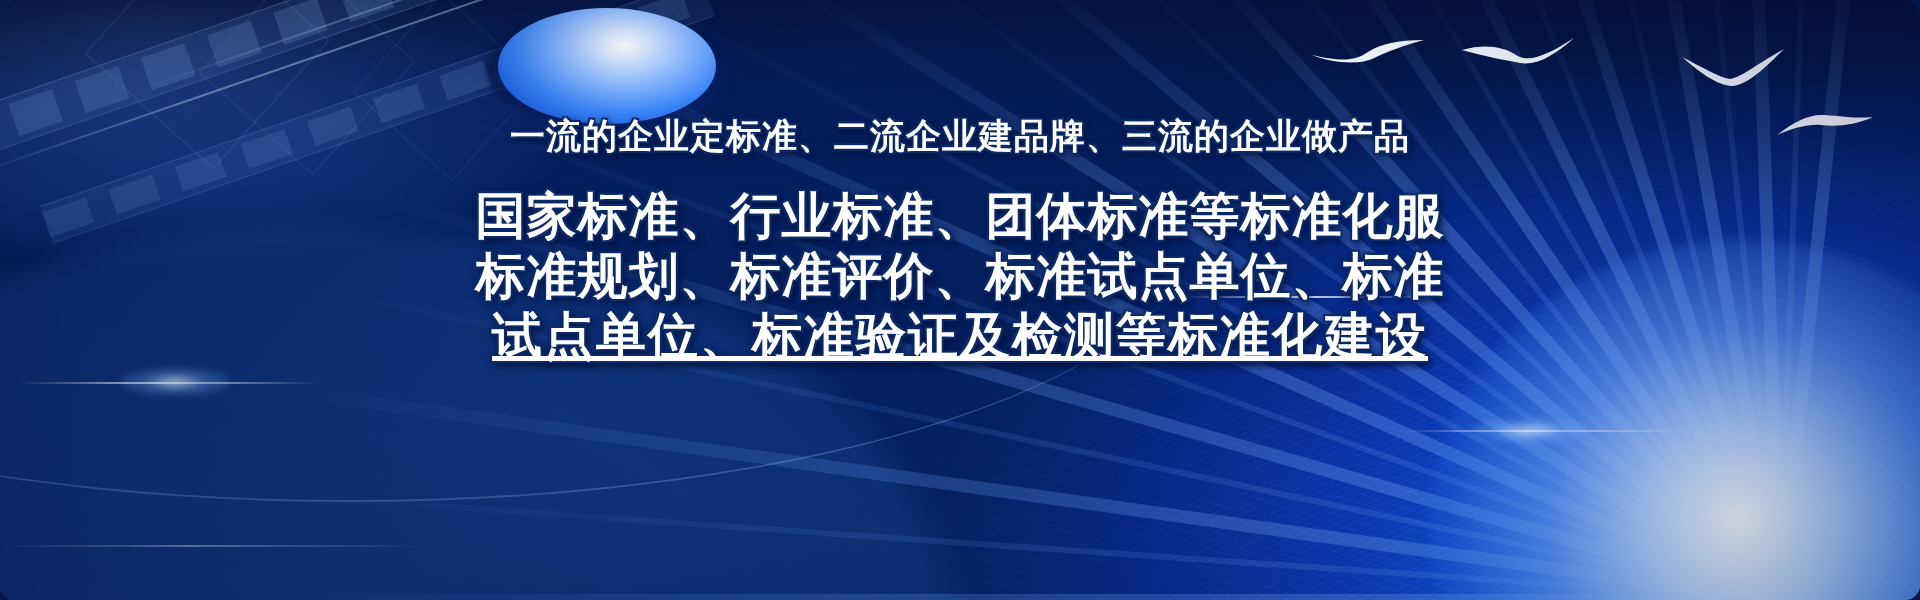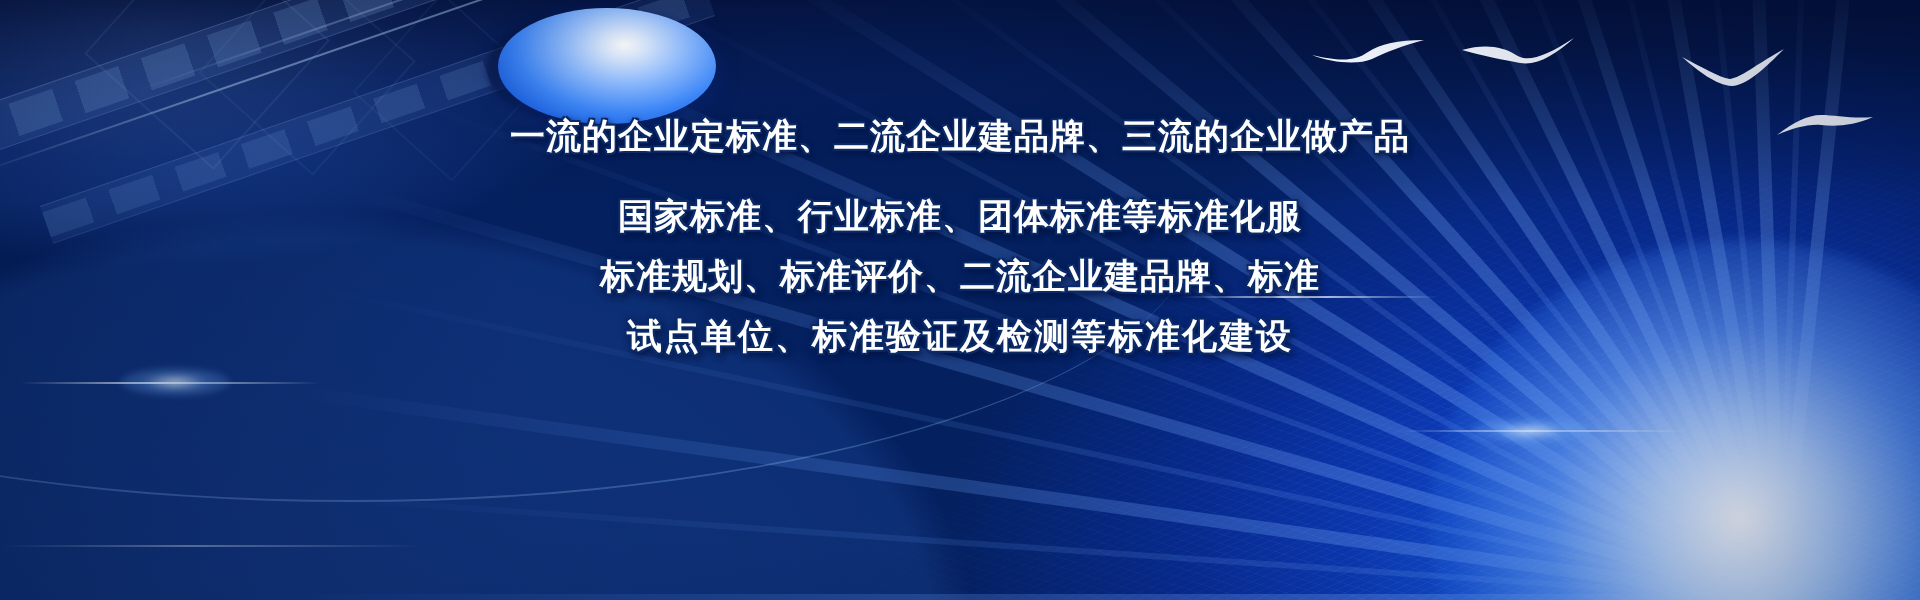--- a/index.html
+++ b/index.html
@@ -5,20 +5,21 @@
 <style>
   html,body{margin:0;padding:0;background:#05184a;}
   body{font-family:"Liberation Sans","DejaVu Sans",sans-serif;}
 
   #banner{
     position:relative;
     width:1920px;
     height:600px;
     overflow:hidden;
     background:#0f172a;
+    border-radius:15px;
   }
 
   
   .bg-base{
     position:absolute;inset:0;
     background:
       radial-gradient(ellipse 820px 560px at 1760px 600px,
           #6ea8ff 0%, #2f79f5 14%, #1355dd 30%, #0b39b4 50%, #072a8f 70%, #04205f 100%),
       linear-gradient(160deg,#0a37a8 0%,#0b3bb5 18%,#0a2f94 46%,#061e63 78%,#04143f 100%);
   }
@@ -177,32 +178,32 @@
     white-space:nowrap;
     text-shadow:
       -1.6px -1.6px 0 #0c2a66, 1.6px -1.6px 0 #0c2a66,
       -1.6px  1.6px 0 #0c2a66, 1.6px  1.6px 0 #0c2a66,
        0 0 6px rgba(8,30,90,.9), 2px 3px 5px rgba(3,12,44,.85);
   }
   .body{
     margin-top:26px;
     width:1030px;
     text-align:center;
-    font-size:35px;
+    font-size:50px;
     line-height:60px;
     font-weight:bold;
     letter-spacing:1px;
     color:#ffffff;
     text-shadow:
       -2px -2px 0 #0b2a68, 2px -2px 0 #0b2a68,
       -2px  2px 0 #0b2a68, 2px  2px 0 #0b2a68,
        0 0 9px rgba(6,26,86,.95), 3px 4px 7px rgba(2,10,40,.9);
   }
   .body .ln{display:block;white-space:nowrap;}
-  .body .ln.last{letter-spacing:2px;}
+  .body .ln.last{letter-spacing:2px;text-decoration:underline;}
 
   
   .vignette{
     position:absolute;inset:0;
     background:radial-gradient(ellipse 1200px 640px at 52% 48%, rgba(0,0,0,0) 40%, rgba(2,10,40,.30) 100%);
     pointer-events:none;
   }
 </style>
 </head>
 <body>
@@ -296,18 +297,18 @@
   </div>
 
   <div class="vignette"></div>
 
   <div class="text-wrap">
 
     <div class="headline">一流的企业定标准、二流企业建品牌、三流的企业做产品</div>
 
     <div class="body">
       <span class="ln">国家标准、行业标准、团体标准等标准化服</span>
-      <span class="ln">标准规划、标准评价、二流企业建品牌、标准</span>
+      <span class="ln">标准规划、标准评价、标准试点单位、标准</span>
       <span class="ln last">试点单位、标准验证及检测等标准化建设</span>
     </div>
 
   </div>
 </div>
 
 </body></html>

